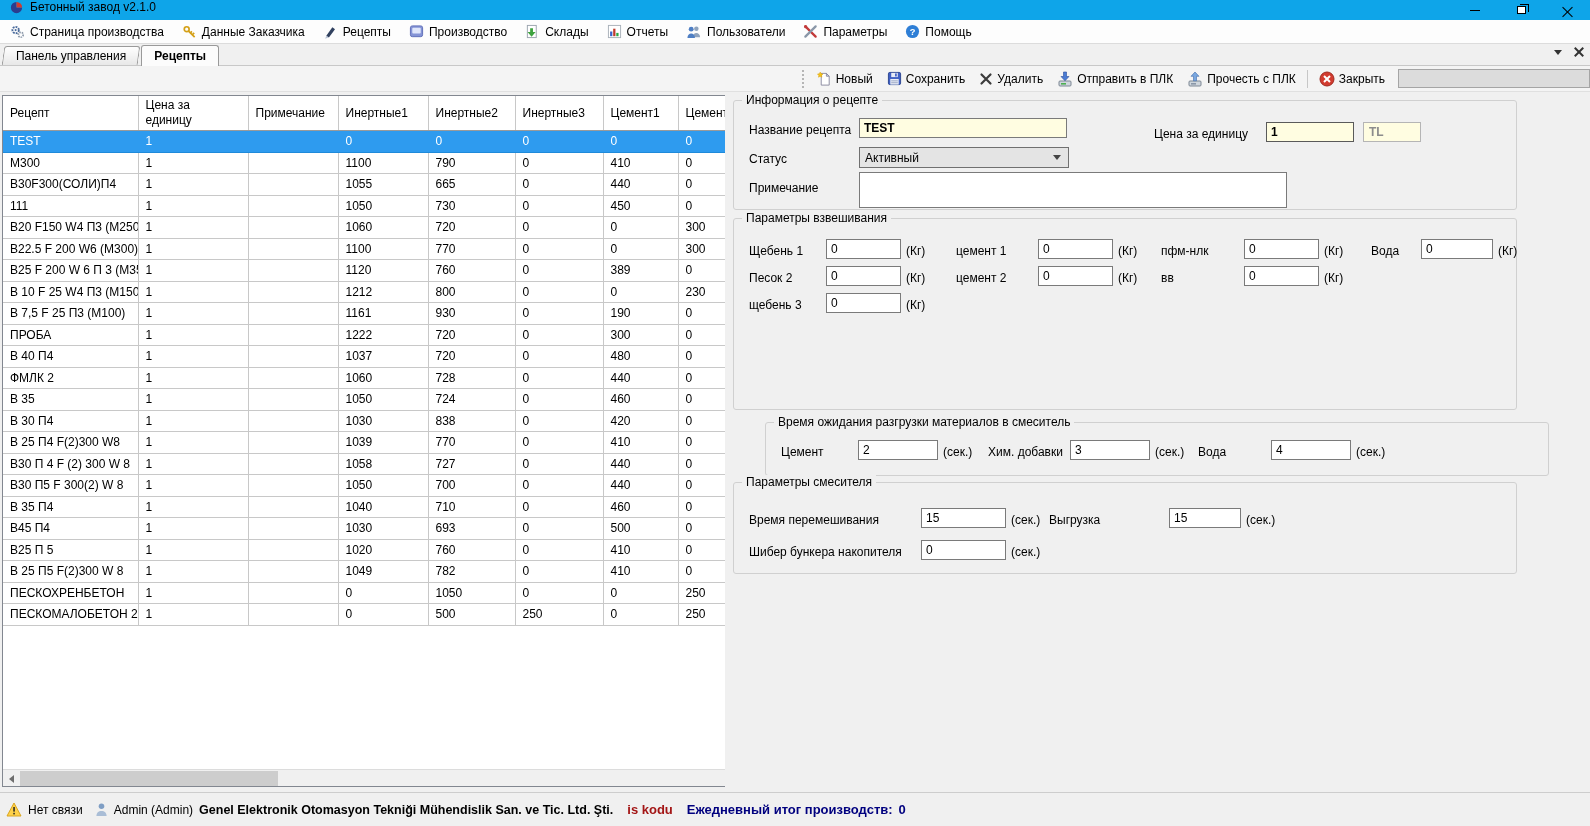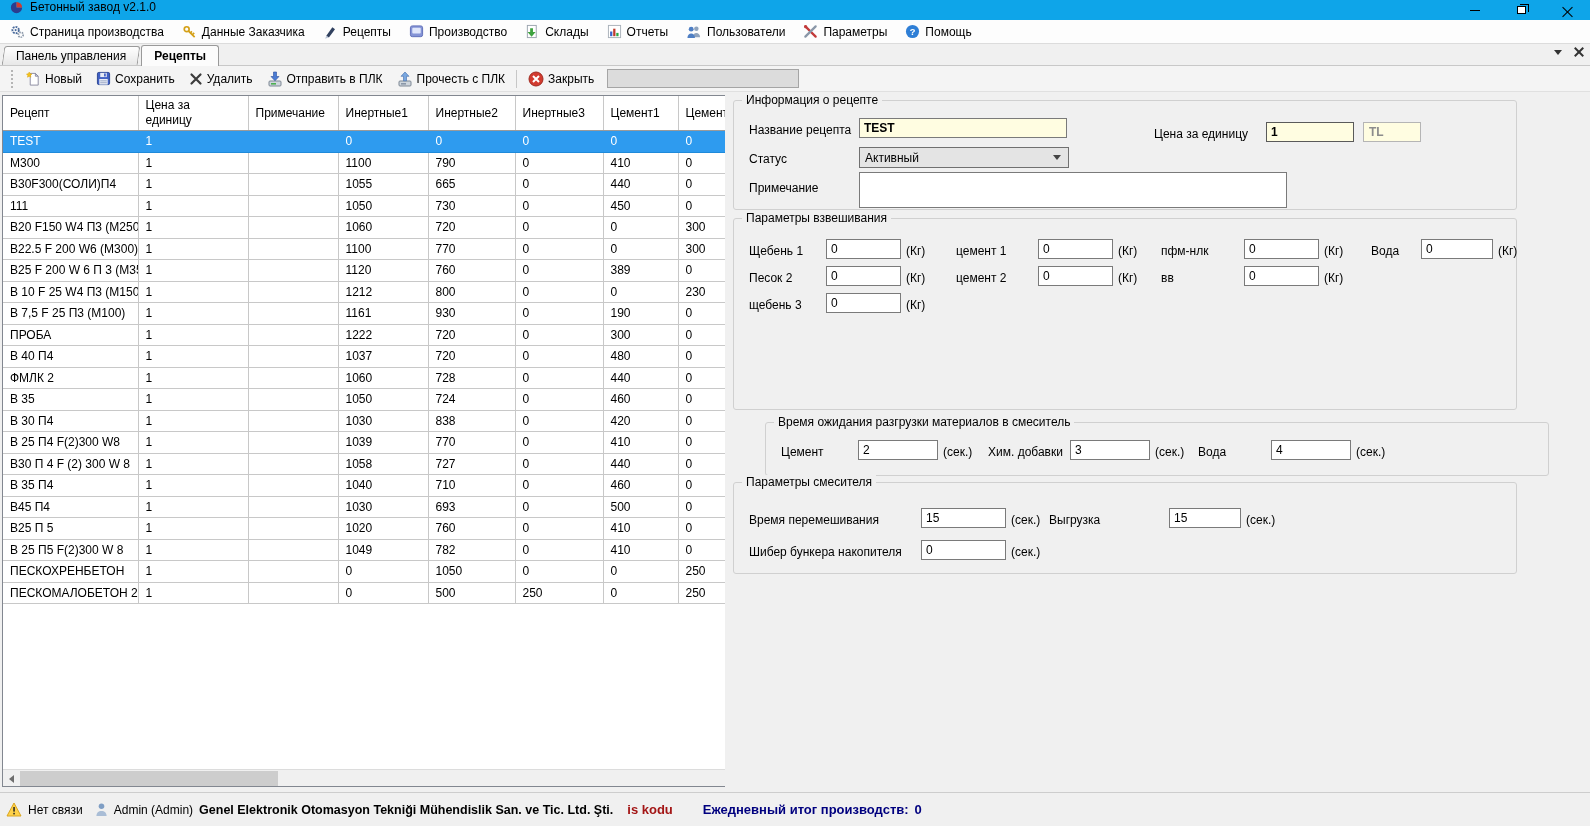--- a/index.html
+++ b/index.html
@@ -31,21 +31,21 @@
   .tab > span { transform:skewX(8deg); }
   .tab.active { height:21px; background:#fcfcfc; font-weight:bold; margin-bottom:-1px; transform:none; }
   .tab.active > span { transform:none; }
   .tabstrip-tools { position:absolute; right:6px; top:3px; display:flex; gap:12px; align-items:center; }
   .dd-arrow { width:0; height:0; border-left:4px solid transparent; border-right:4px solid transparent; border-top:5px solid #333; }
   .tab-x { position:relative; width:10px; height:10px; }
   .tab-x:before,.tab-x:after { content:""; position:absolute; left:4px; top:-1px; width:2px; height:12px; background:#333; }
   .tab-x:before { transform:rotate(45deg);} .tab-x:after{ transform:rotate(-45deg);}
 
   
-  .toolbar { height:26px; background:#f4f4f4; display:flex; align-items:center; padding-left:8px; border-bottom:1px solid #e0e0e0; }
+  .toolbar { height:26px; background:#f4f4f4; display:flex; align-items:center; padding-left:2px; border-bottom:1px solid #e0e0e0;justify-content:flex-end; }
   .grip { width:5px; height:18px; border-left:2px dotted #b5b5b5; margin:0 3px; }
   .tool-btn { display:flex; align-items:center; gap:4px; padding:3px 6px; border:1px solid transparent; border-radius:2px; cursor:default; }
   .tool-sep { width:1px; height:18px; background:#c7c7c7; margin:0 4px; }
   .tool-box { width:192px; height:19px; background:#dcdcdc; border:1px solid #a5a5a5; margin-left:6px; }
 
   
   .main { position:relative; height:700px; background:#f0f0f0; }
 
   
   .table-panel { position:absolute; left:2px; top:3px; width:745px; height:692px; background:#fff; border:1px solid #828790; overflow:hidden; }
@@ -84,21 +84,21 @@
   .combo { position:absolute; height:21px; width:210px; border:1px solid #707070; background:#e4e4e4; display:flex; align-items:center; padding-left:5px; font-size:12px; }
   .combo-arrow { margin-left:auto; margin-right:7px; width:0; height:0; border-left:4px solid transparent; border-right:4px solid transparent; border-top:5px solid #444; }
   .note-area { position:absolute; border:1px solid #7a7a7a; background:#fff; resize:none; font-family:"Liberation Sans",sans-serif; font-size:12px; }
   .unit-lbl { position:absolute; font-size:12px; }
 
   
   .statusbar { height:34px; background:#f0f0f0; border-top:1px solid #cdcdcd; display:flex; align-items:center; padding-left:6px; gap:6px; }
   .sb-txt { font-size:12px; }
   .sb-company { font-weight:bold; font-size:12.5px; }
   .sb-code { font-weight:bold; color:#a31515; font-size:13px; margin-left:8px; }
-  .sb-daily { font-weight:bold; color:#00007f; font-size:13px; margin-left:24px; }
+  .sb-daily { font-weight:bold; color:#00007f; font-size:13px; margin-left:8px; }
   .sb-daily-val { font-weight:bold; color:#00007f; font-size:13px; }
 </style>
 </head>
 <body>
 
 <div class="titlebar">
   <span>
     <svg width="15" height="15" viewBox="0 0 16 16">
         <path d="M8 2a6 6 0 1 0 6 6H8z" fill="#2b3d8f"></path>
         <path d="M8 2a6 6 0 0 1 6 6H8z" fill="#d23b2f"></path>
@@ -435,20 +435,30 @@
             <td>0</td>
             <td>410</td>
             <td>0</td>
           </tr>
           <tr>
             <td>В30 П 4 F (2) 300 W 8</td>
             <td>1</td>
             <td></td>
             <td>1058</td>
             <td>727</td>
+            <td>0</td>
+            <td>440</td>
+            <td>0</td>
+          </tr>
+          <tr>
+            <td>В30 П5 F 300(2)  W 8</td>
+            <td>1</td>
+            <td></td>
+            <td>1050</td>
+            <td>700</td>
             <td>0</td>
             <td>440</td>
             <td>0</td>
           </tr>
           <tr>
             <td>В 35 П4</td>
             <td>1</td>
             <td></td>
             <td>1040</td>
             <td>710</td>

